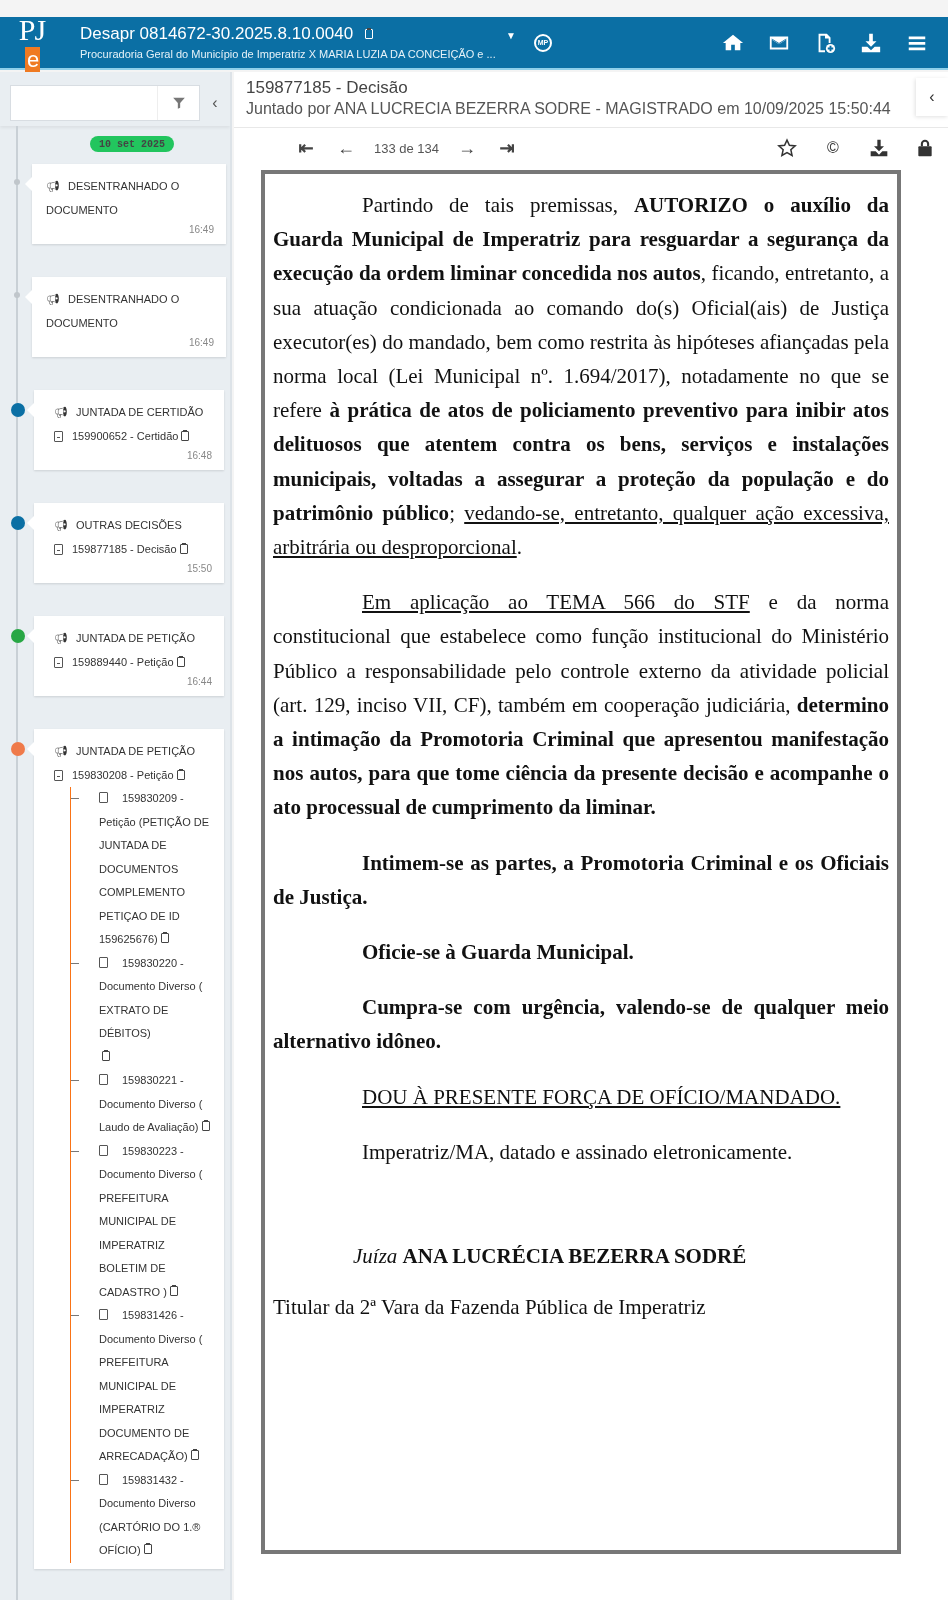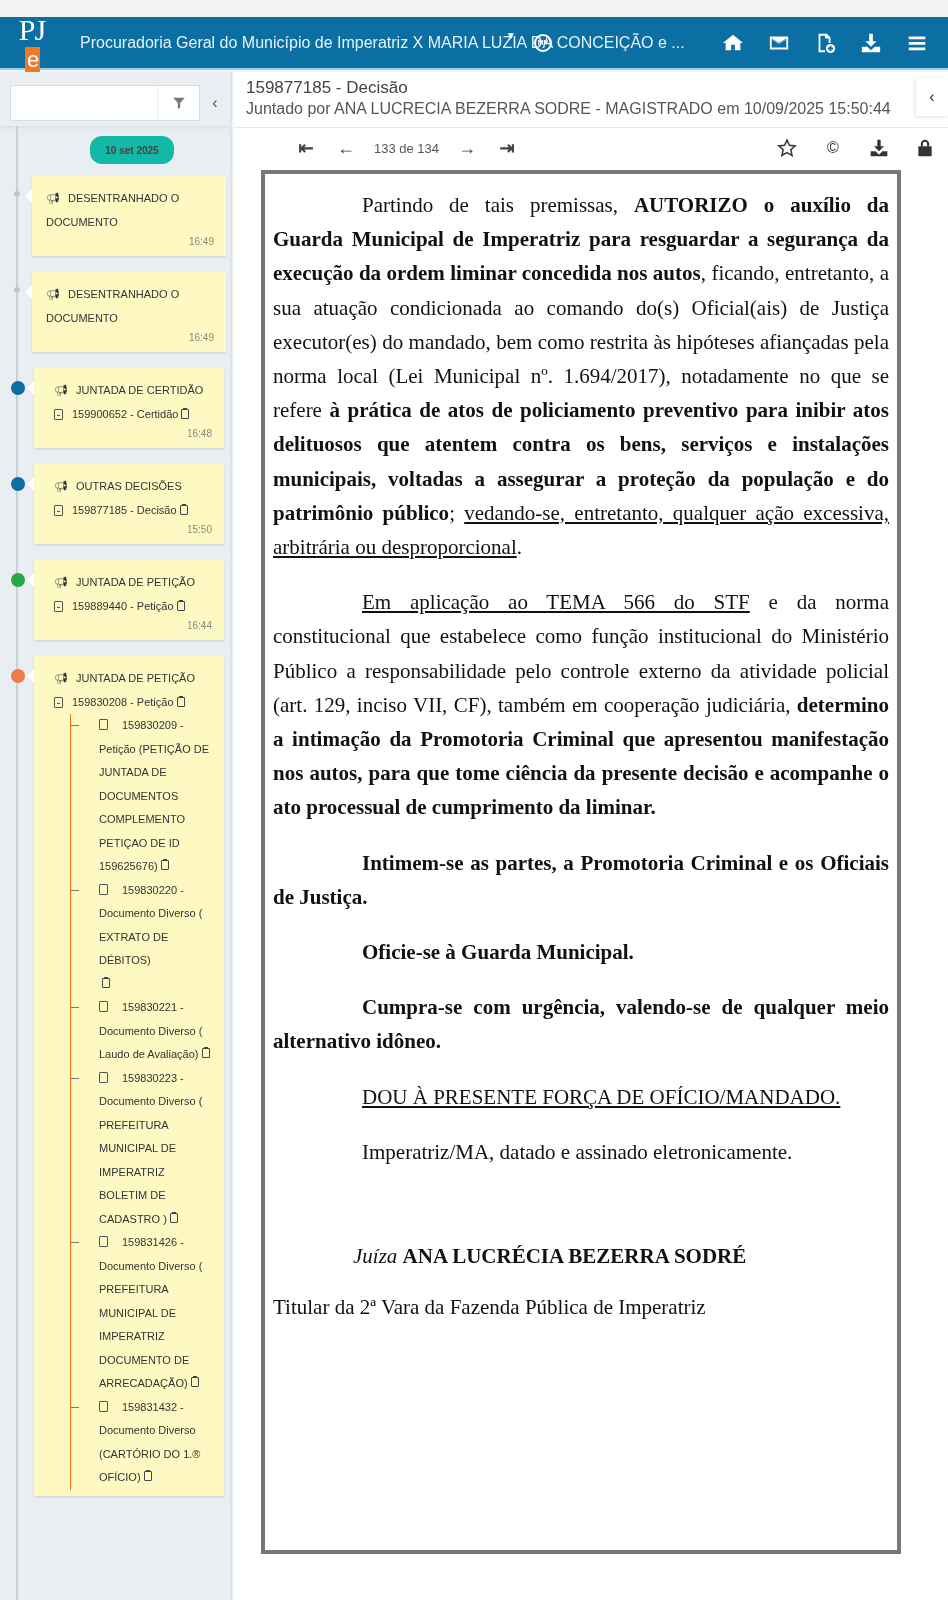--- a/index.html
+++ b/index.html
@@ -4,37 +4,37 @@
 <style>
   * { box-sizing: border-box; margin: 0; padding: 0; }
   html, body { width: 948px; height: 1600px; overflow: hidden; background: #f4f4f4; font-family: "Liberation Sans", sans-serif; }
   .topstrip { height: 17px; background: #f4f4f4; }
   .navbar { position: absolute; top: 17px; left: 0; width: 948px; height: 53px; background: #0b6fa4; border-bottom: 2px solid #8fd0ea; display: flex; align-items: center; }
   .logo { width: 64px; height: 53px; display: flex; align-items: center; justify-content: center; font-family: "Liberation Serif", serif; color: #fff; font-size: 30px; letter-spacing: -1px; flex-direction: column; }
   .logo .e { background: #ef7a22; color: #fff; font-family: "Liberation Sans", sans-serif; font-size: 22px; padding: 0 2px; margin-left: 1px; line-height: 26px; height: 30px; display:inline-flex; align-items:flex-end; }
   .titles { flex: 0 0 auto; width: 440px; color: #fff; padding-left: 16px; }
   .titles .t1 { font-size: 17px; line-height: 22px; white-space: nowrap; }
   .titles .t1 .clip { font-size: 13px; margin-left: 4px; }
-  .titles .t2 { font-size: 16px; line-height: 16px; white-space: nowrap; color: #e6f2f8; }
+  .titles .t2 { font-size: 11px; line-height: 16px; white-space: nowrap; color: #e6f2f8; }
   .caret { color: #fff; font-size: 10px; margin-left: 2px; margin-top: -14px; }
   .mp { margin-left: 18px; width: 18px; height: 18px; border: 2px solid #fff; border-radius: 50%; color: #fff; font-size: 7px; font-weight: bold; display: flex; align-items: center; justify-content: center; }
   .navicons { margin-left: auto; display: flex; align-items: center; gap: 0; padding-right: 8px; }
   .navicon { width: 46px; height: 40px; display: flex; align-items: center; justify-content: center; color: #fff; cursor: pointer; }
   .navicon svg { width: 22px; height: 22px; fill: #fff; }
 
   .sidebar { position: absolute; top: 72px; left: 0; width: 232px; height: 1528px; background: #e9eef2; border-right: 2px solid #dde3e8; overflow: hidden; }
   .search-row { display: flex; align-items: center; padding: 8px 0 0 10px; height: 54px; background: #e9eef2; box-shadow: 0 2px 3px rgba(0,0,0,0.06); }
   .search-box { width: 190px; height: 36px; background: #fff; border: 1px solid #d8dde2; display: flex; }
   .search-box input { flex: 1; border: none; outline: none; font-size: 12px; padding: 0 6px; width: 140px; }
   .filter-btn { width: 42px; border-left: 1px solid #eee; display: flex; align-items: center; justify-content: center; }
   .collapse-btn { width: 30px; display: flex; align-items: center; justify-content: center; color: #555; font-size: 16px; }
   .timeline { position: relative; padding-top: 10px; }
   .tl-line { position: absolute; left: 16px; top: 0; width: 2px; height: 1600px; background: #c9d0d6; }
-  .date-pill { margin: 0 auto 12px; margin-left: 90px; width: 84px; height: 28px; background: #14b8a6; border-radius: 12px; font-size: 10px; font-weight: bold; color: #444; display: flex; align-items: center; justify-content: center; }
-  .card { position: relative; margin-left: 32px; width: 194px; background: #fef9c3; box-shadow: 0 1px 2px rgba(0,0,0,0.12); padding: 10px 12px 6px 14px; margin-bottom: 16px; color: #333; font-size: 11px; }
+  .date-pill { margin: 0 auto 12px; margin-left: 90px; width: 84px; height: 16px; background: #22c55e; border-radius: 12px; font-size: 10px; font-weight: bold; color: #444; display: flex; align-items: center; justify-content: center; font-family: Liberation Mono, monospace; }
+  .card { position: relative; margin-left: 32px; width: 194px; background: #ffffff; box-shadow: 0 1px 2px rgba(0,0,0,0.12); padding: 10px 12px 6px 14px; margin-bottom: 33px; color: #333; font-size: 11px; }
   .card.narrow { margin-left: 34px; width: 190px; padding-left: 20px; }
   .card::before { content: ""; position: absolute; left: -7px; top: 13px; border-top: 7px solid transparent; border-bottom: 7px solid transparent; border-right: 7px solid #fff; }
   .dot { position: absolute; left: -18px; top: 15px; width: 6px; height: 6px; border-radius: 50%; background: #c0c6cb; }
   .dot.big { left: -23px; top: 13px; width: 14px; height: 14px; }
   .card-title { line-height: 24px; text-transform: uppercase; }
   .card-title .mega { display: inline-block; width: 14px; margin-right: 8px; }
   .doc-line { line-height: 24px; display: flex; align-items: center; }
   .doc-line .fi { display: inline-block; width: 9px; height: 11px; border: 1px solid #555; margin-right: 9px; border-radius: 1px; position: relative; }
   .doc-line .fi::after { content:""; position:absolute; left:2px; top:5px; width:3px; height:1px; background:#555; }
   .clipb { display: inline-block; width: 8px; height: 10px; border: 1px solid #444; border-radius: 1px; margin-left: 3px; position: relative; top: 0px; }
@@ -66,20 +66,24 @@
 <body>
 
 <div class="topstrip"></div>
 
 <div class="navbar">
   <div class="logo">
     <span>PJ</span>
       <span class="e">e</span>
   </div>
   <div class="titles">
+    <div class="t1">
+      <span>Desapr 0814672-30.2025.8.10.0040</span>
+      <span class="clip"><span class="clipb" style="border-color:#fff;"></span></span>
+    </div>
     <div class="t2">Procuradoria Geral do Município de Imperatriz X MARIA LUZIA DA CONCEIÇÃO e ...</div>
   </div>
   <span class="caret">▼</span>
   <div class="mp">
       <span>MP</span>
     </div>
   <div class="navicons">
     <div class="navicon">
       <svg viewBox="0 0 24 24">
           <path d="M12 3 1 12h3v8h6v-6h4v6h6v-8h3z"></path>

